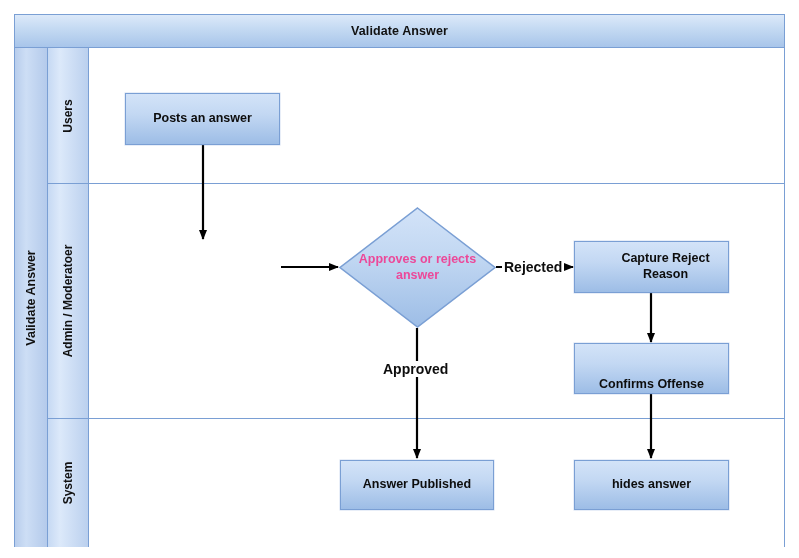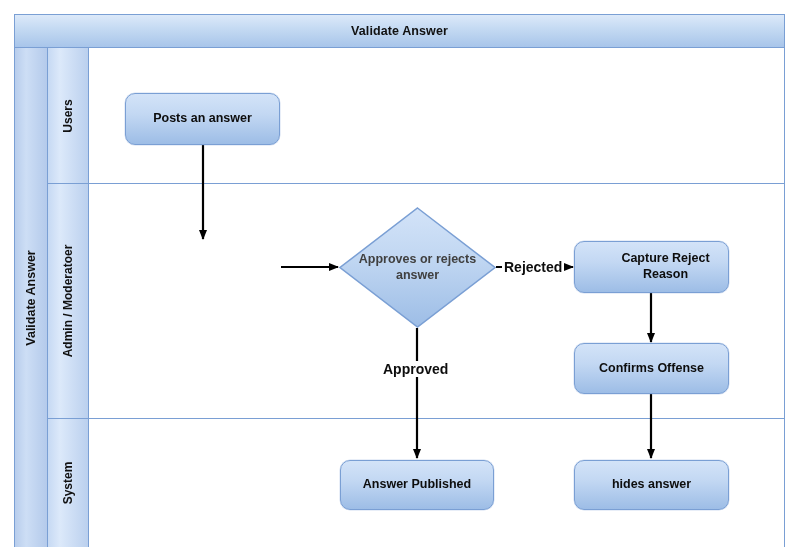--- a/index.html
+++ b/index.html
@@ -113,21 +113,20 @@
     position: absolute;
     box-sizing: border-box;
     display: flex;
     align-items: center;
     justify-content: center;
     text-align: center;
     font-size: 12.5px;
     font-weight: bold;
     color: #0d0d0d;
     line-height: 1.25;
-    border-radius: 10px;
   }
   .task {
     border: 1px solid #7a9fd4;
     background: linear-gradient(to bottom, #d3e3f8 0%, #c3d8f3 40%, #9dbde6 100%);
     box-shadow: 0 0 0 0.5px rgba(122,159,212,0.35);
   }
   .gateway-wrap {
     position: absolute;
     display: flex;
     align-items: center;
@@ -137,21 +136,21 @@
     position: absolute;
     left: 0; top: 0;
     width: 100%; height: 100%;
   }
   .gateway-text {
     position: relative;
     z-index: 2;
     text-align: center;
     font-size: 12.5px;
     font-weight: bold;
-    color: #404040;
+    color: #ec4899;
     line-height: 1.25;
     width: 100%;
   }
 
   
   .edge-layer {
     position: absolute;
     left: 0; top: 0;
     width: 799px; height: 558px;
     pointer-events: none;
@@ -257,21 +256,21 @@
       </defs>
       <polygon points="78.5,1 156,60.5 78.5,120 1,60.5" fill="url(#gwgrad)" stroke="#7a9fd4" stroke-width="1.5"></polygon>
     </svg>
     <div class="gateway-text">Approves or rejects answer</div>
   </div>
 
   <div class="node task" style="left:574px; top:241px; width:155px; height:52px;padding-left:28px;">
     <span>Capture Reject Reason</span>
   </div>
 
-  <div class="node task" style="left:574px; top:343px; width:155px; height:51px;">
+  <div class="node task" style="left:574px; top:343px; width:155px; height:51px;align-items:flex-end;">
     <span>Confirms Offense</span>
   </div>
 
   <div class="node task" style="left:340px; top:460px; width:154px; height:50px;">
     <span>Answer Published</span>
   </div>
 
   <div class="node task" style="left:574px; top:460px; width:155px; height:50px;">
     <span>hides answer</span>
   </div>

